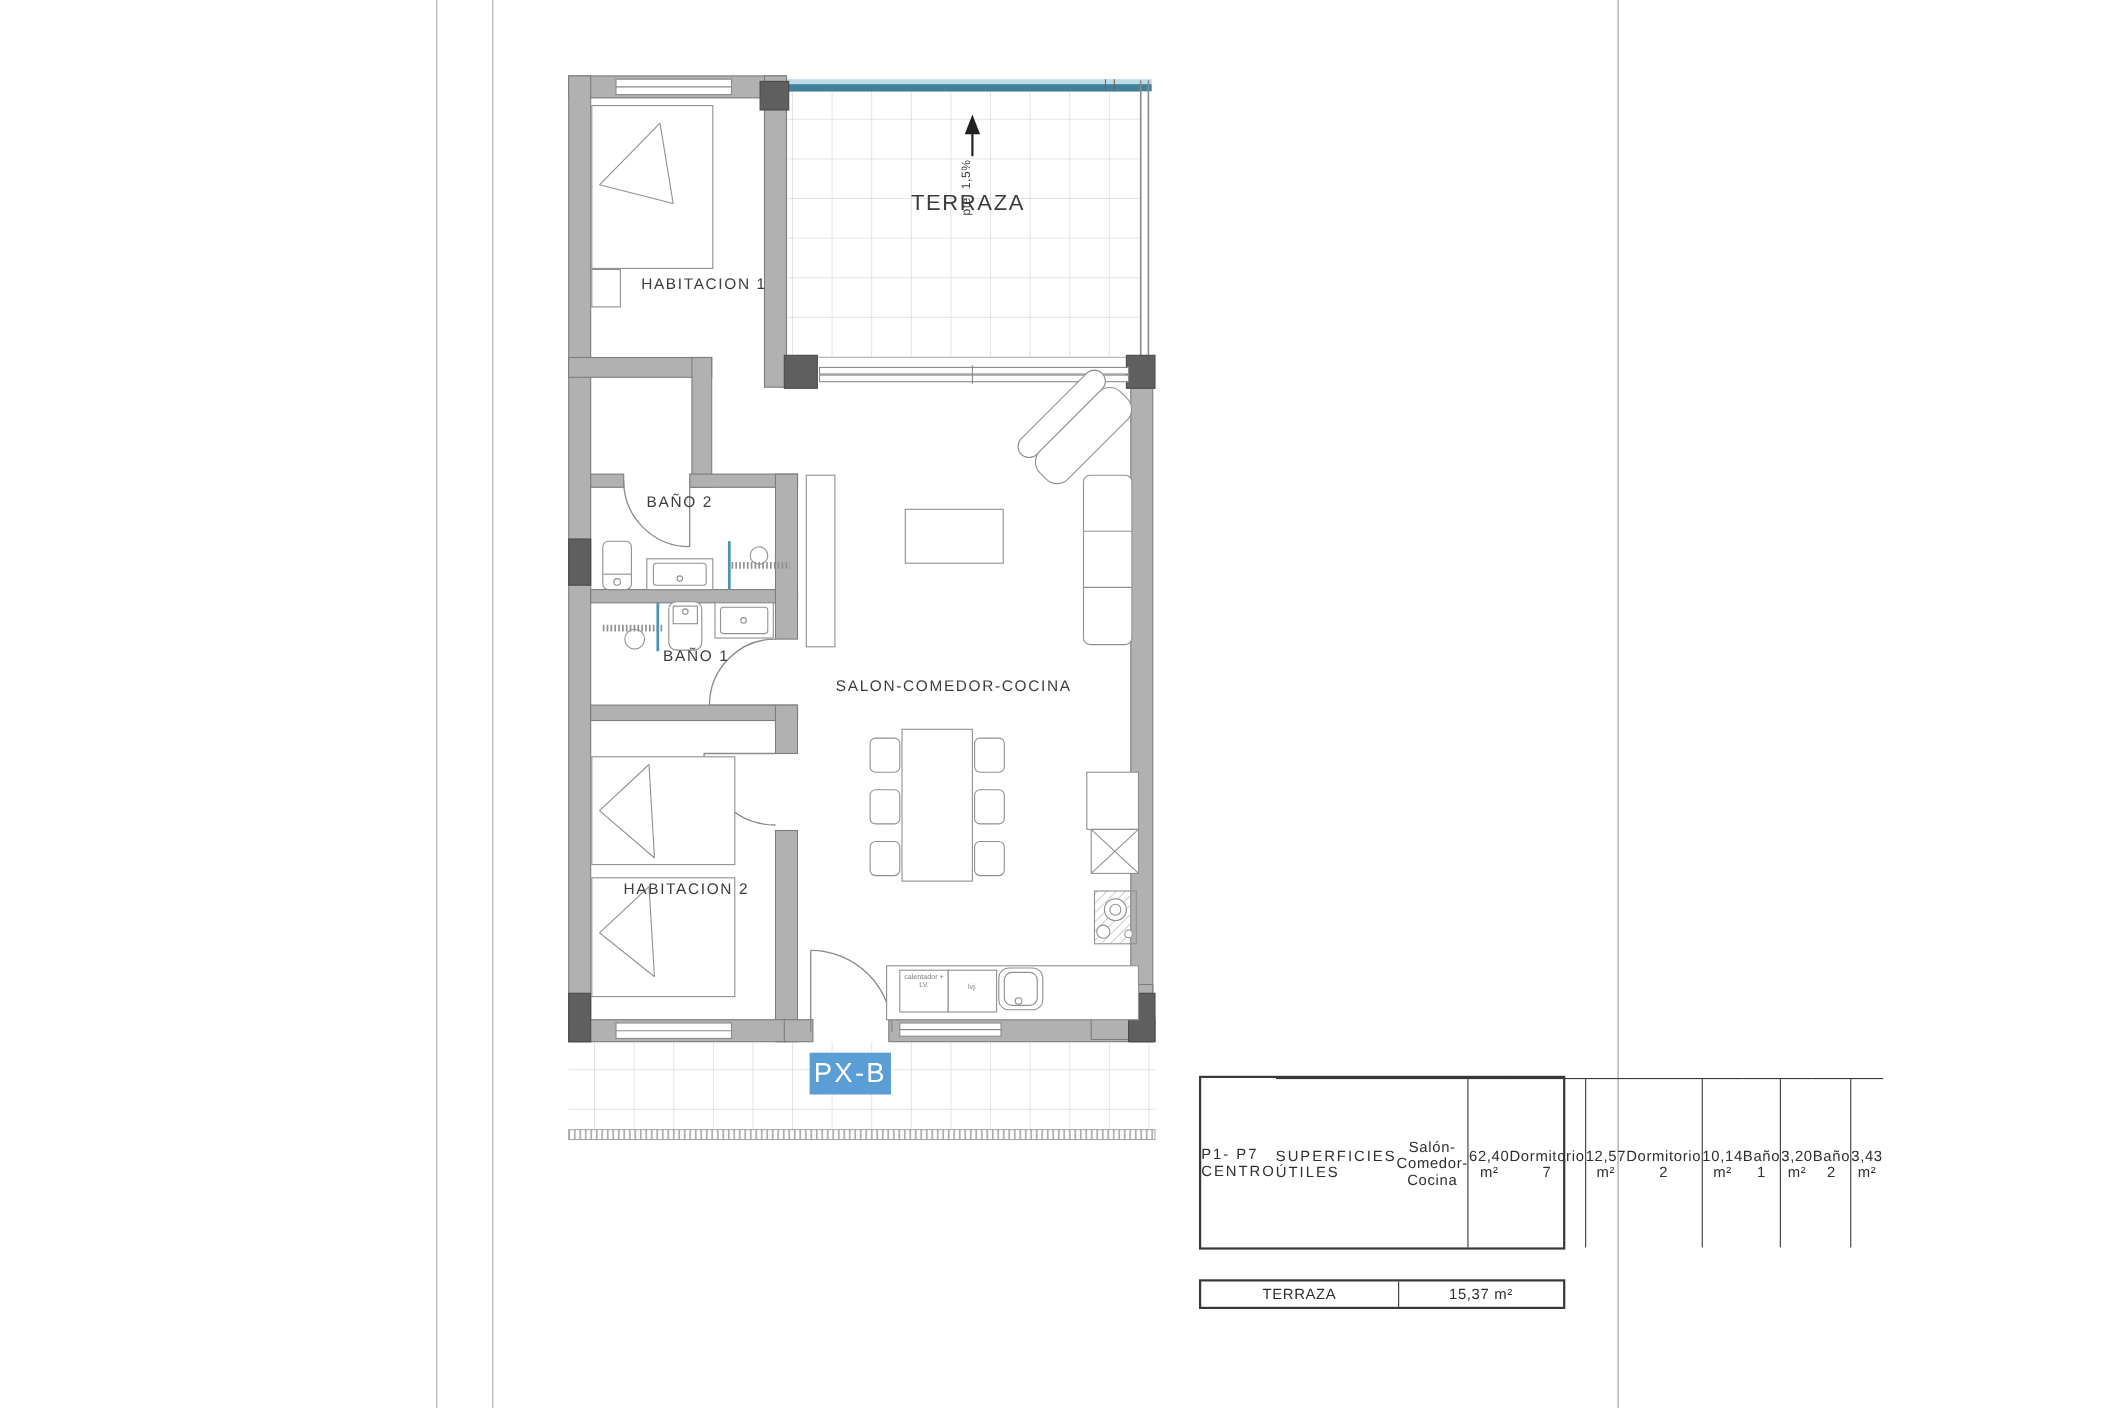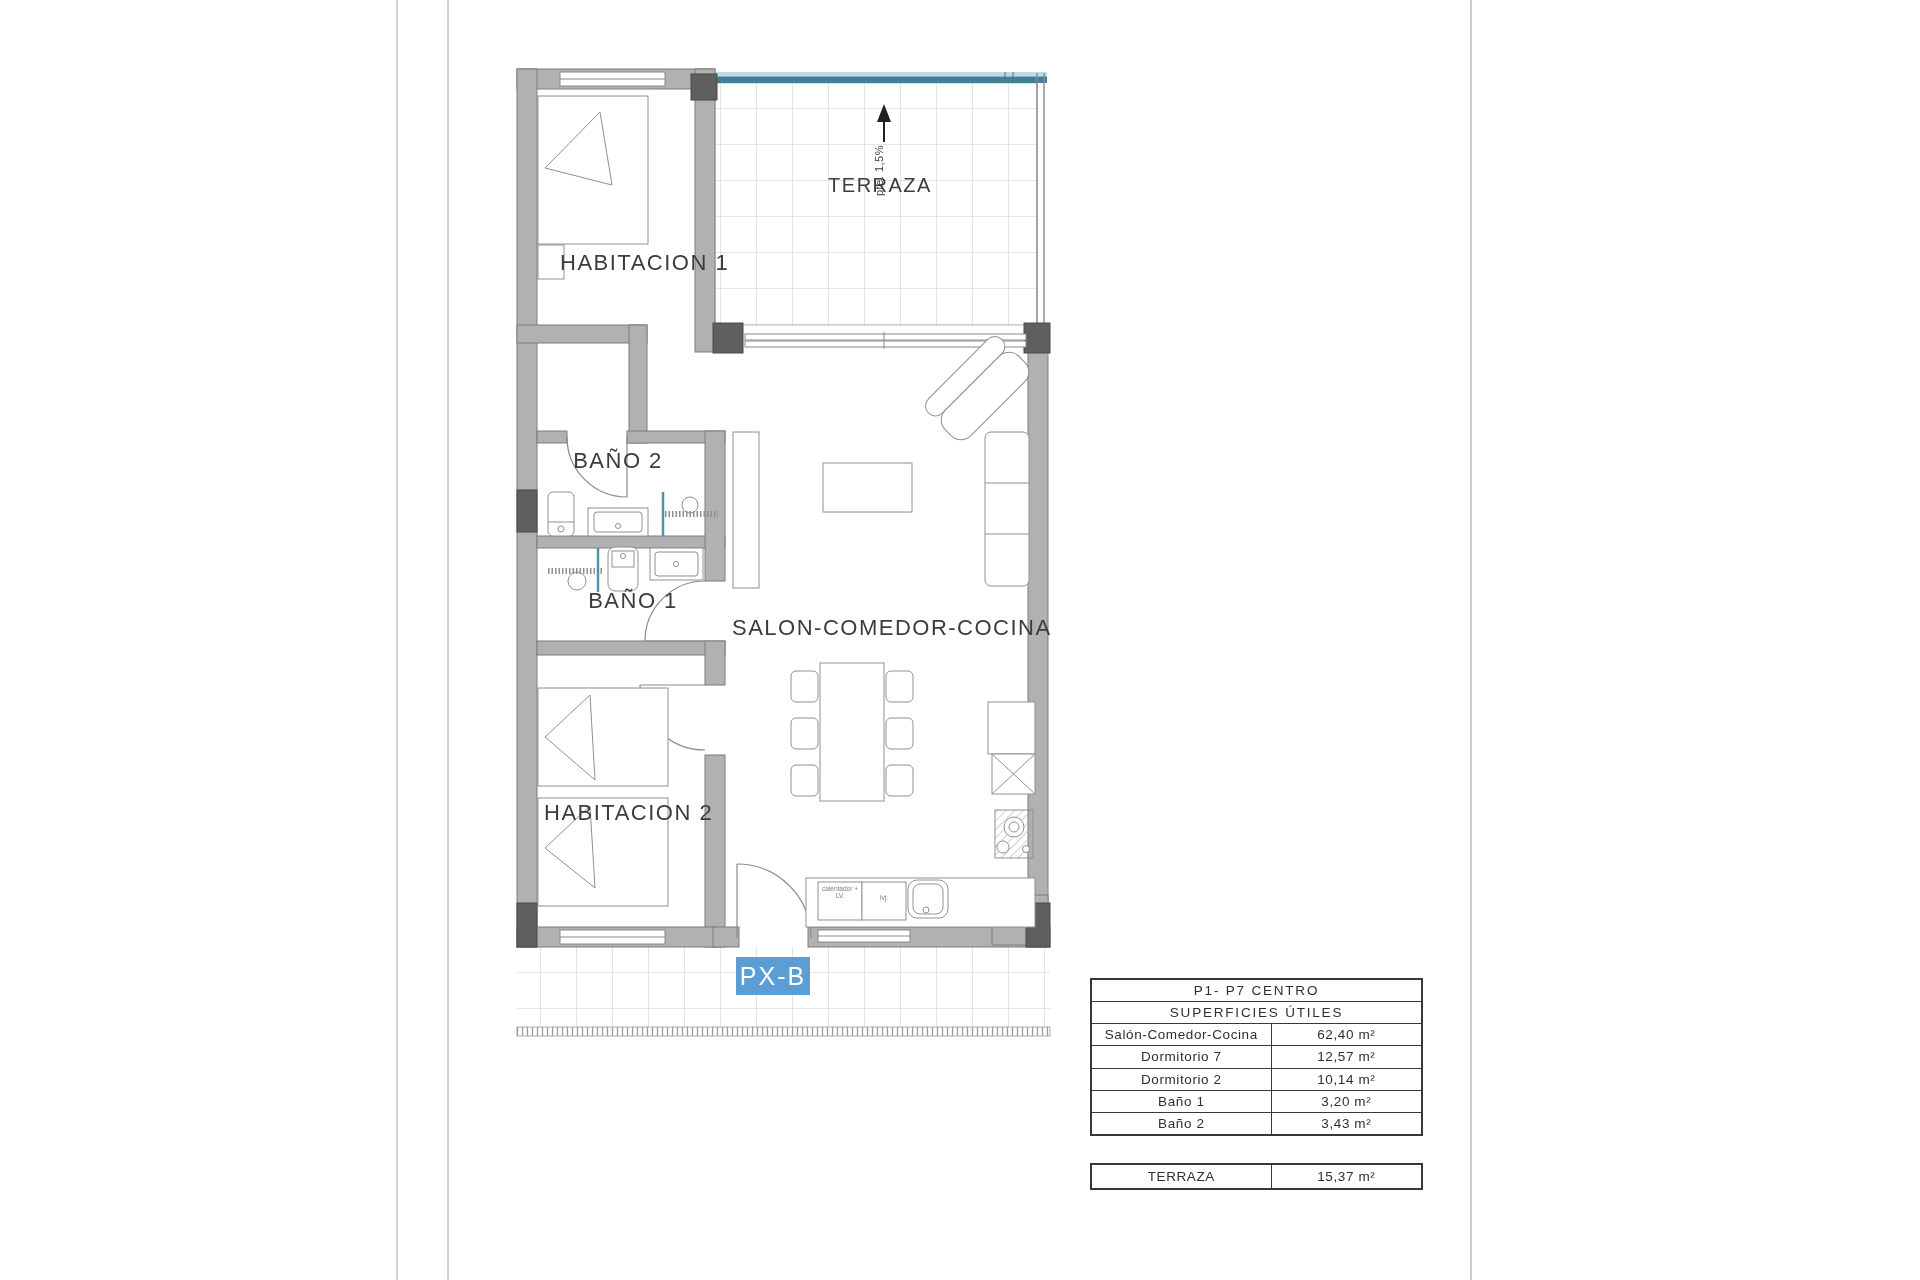--- a/index.html
+++ b/index.html
@@ -1,29 +1,29 @@
 <!DOCTYPE html>
 <html><head>
 <meta charset="utf-8">
 <style>
   html,body{margin:0;padding:0;background:#fff;}
   .page{position:relative;width:1920px;height:1280px;background:#fff;overflow:hidden;
         font-family:"Liberation Sans",sans-serif;color:#3b3b3b;}
   .plan-svg{position:absolute;left:0;top:0;width:1920px;height:1280px;}
-  .lbl{position:absolute;font-size:22px;letter-spacing:1.5px;color:#3c3c3c;text-align:center;white-space:nowrap;}
+  .lbl{position:absolute;font-size:14px;letter-spacing:1.5px;color:#3c3c3c;text-align:center;white-space:nowrap;}
   .vtext{position:absolute;writing-mode:vertical-rl;transform:rotate(180deg);
          font-size:11px;letter-spacing:0.5px;color:#3c3c3c;}
   .unit-badge{position:absolute;left:736px;top:957px;width:74px;height:38px;
           background:#5B9ED6;display:flex;align-items:center;justify-content:center;
           color:#fff;font-size:25px;letter-spacing:2px;}
   .tinytext{position:absolute;font-size:6.5px;line-height:1.15;color:#7a7a7a;
             text-align:center;letter-spacing:0;}
   
   .tbl{position:absolute;left:1090px;width:333px;border:2px solid #383838;
-       display:flex;flex-direction:column;box-sizing:border-box;background:#fff;
+       display:flex;flex-direction:row;box-sizing:border-box;background:#fff;
        font-size:13.5px;color:#2f2f2f;letter-spacing:0.6px;}
   .tbl .row{flex:1;display:flex;border-top:1.6px solid #383838;box-sizing:border-box;}
   .tbl .row:first-child{border-top:none;}
   .tbl .cell{display:flex;align-items:center;justify-content:center;box-sizing:border-box;text-align:center;}
   .tbl .head{flex:1;display:flex;align-items:center;justify-content:center;letter-spacing:1.8px;border-top:1.6px solid #383838;}
   .tbl .head:first-child{border-top:none;}
   .tbl .c-label{flex:0 0 54.6%;border-right:1.6px solid #383838;}
   .tbl .c-value{flex:1;}
   #tbl-utiles{top:978px;height:158px;}
   #tbl-terraza{top:1163px;height:27px;}
@@ -210,21 +210,21 @@
       <circle cx="926" cy="910" r="3"></circle>
     </g>
   </svg>
 
   <div class="lbl" style="left:560px;top:250px;width:160px;">HABITACION 1</div>
   <div class="lbl" style="left:820px;top:174px;width:120px;font-size:20px;">TERRAZA</div>
   <div class="vtext" style="left:873px;top:134px;height:62px;">pte. 1,5%</div>
   <div class="lbl" style="left:563px;top:448px;width:110px;">BAÑO 2</div>
   <div class="lbl" style="left:578px;top:588px;width:110px;">BAÑO 1</div>
   <div class="lbl" style="left:544px;top:800px;width:160px;">HABITACION 2</div>
-  <div class="lbl" style="left:732px;top:615px;width:270px;text-align:right;">SALON-COMEDOR-COCINA</div>
+  <div class="lbl" style="left:732px;top:615px;width:270px;">SALON-COMEDOR-COCINA</div>
 
   <div class="tinytext" style="left:820px;top:885px;width:40px;">calentador + LV.</div>
   <div class="tinytext" style="left:864px;top:894px;width:40px;">lvj.</div>
 
   <div class="unit-badge">PX-B</div>
 
   <div class="tbl" id="tbl-utiles">
     <div class="head">P1- P7 CENTRO</div>
     <div class="head">SUPERFICIES ÚTILES</div>
     <div class="row">

